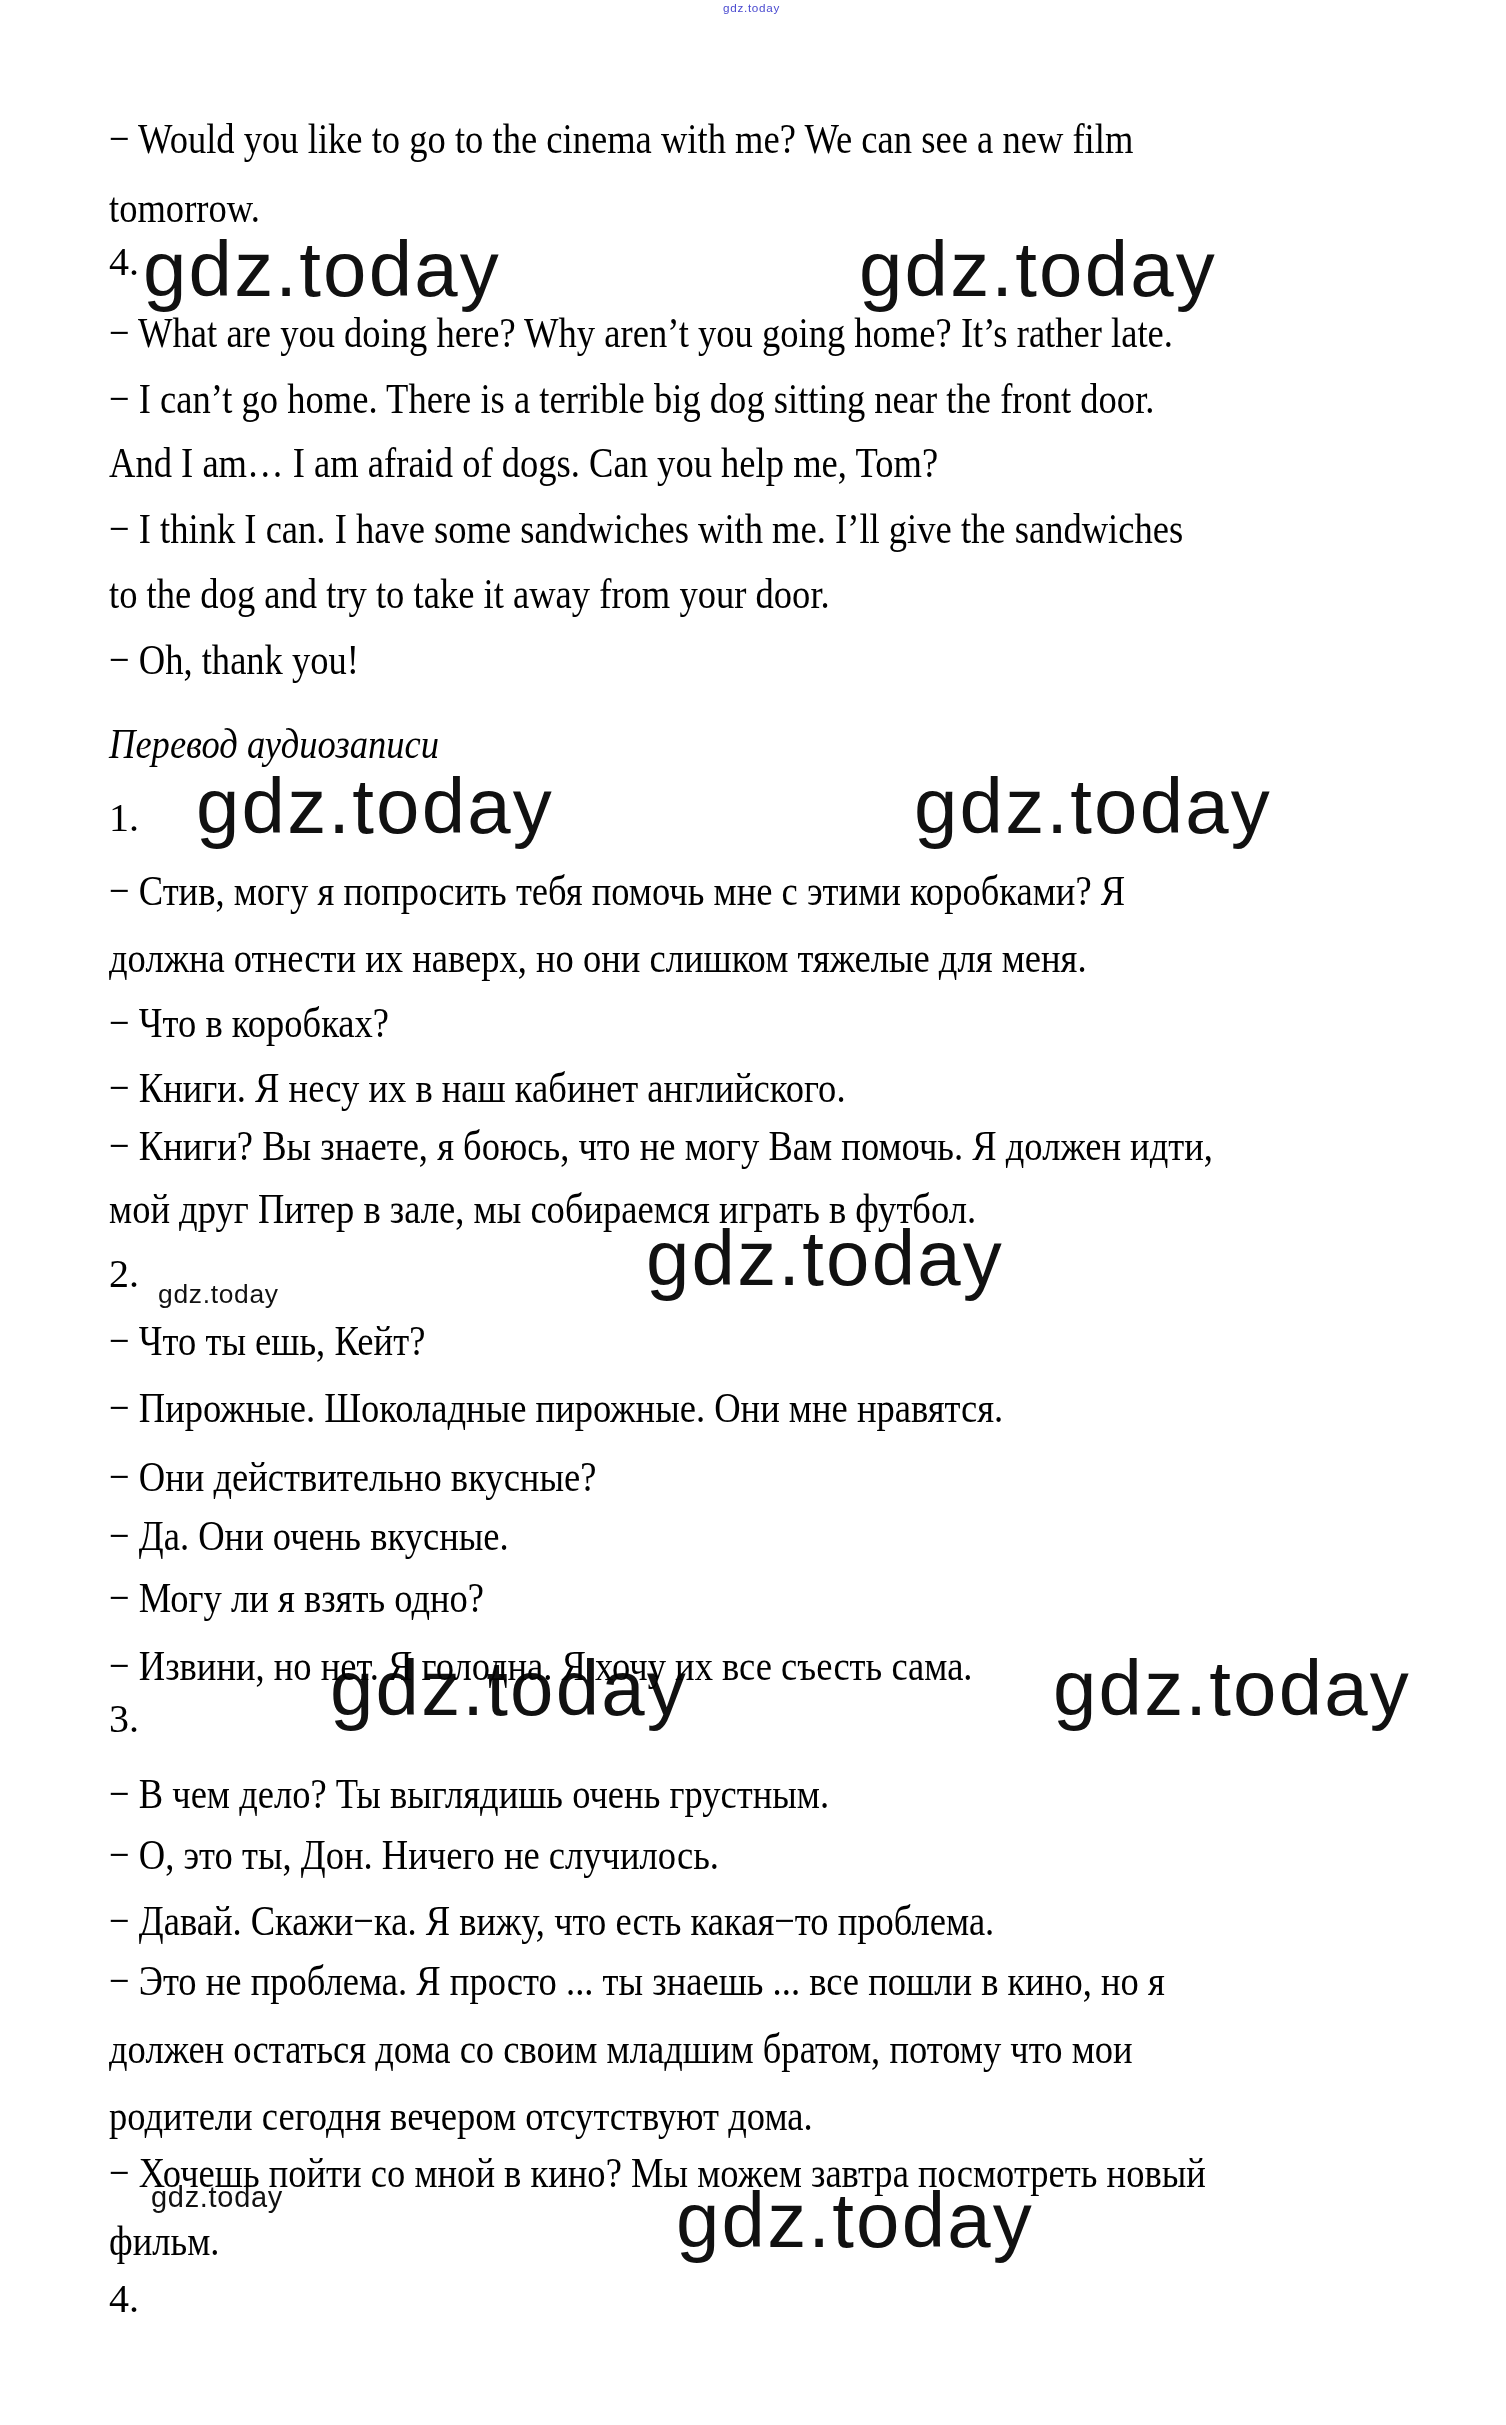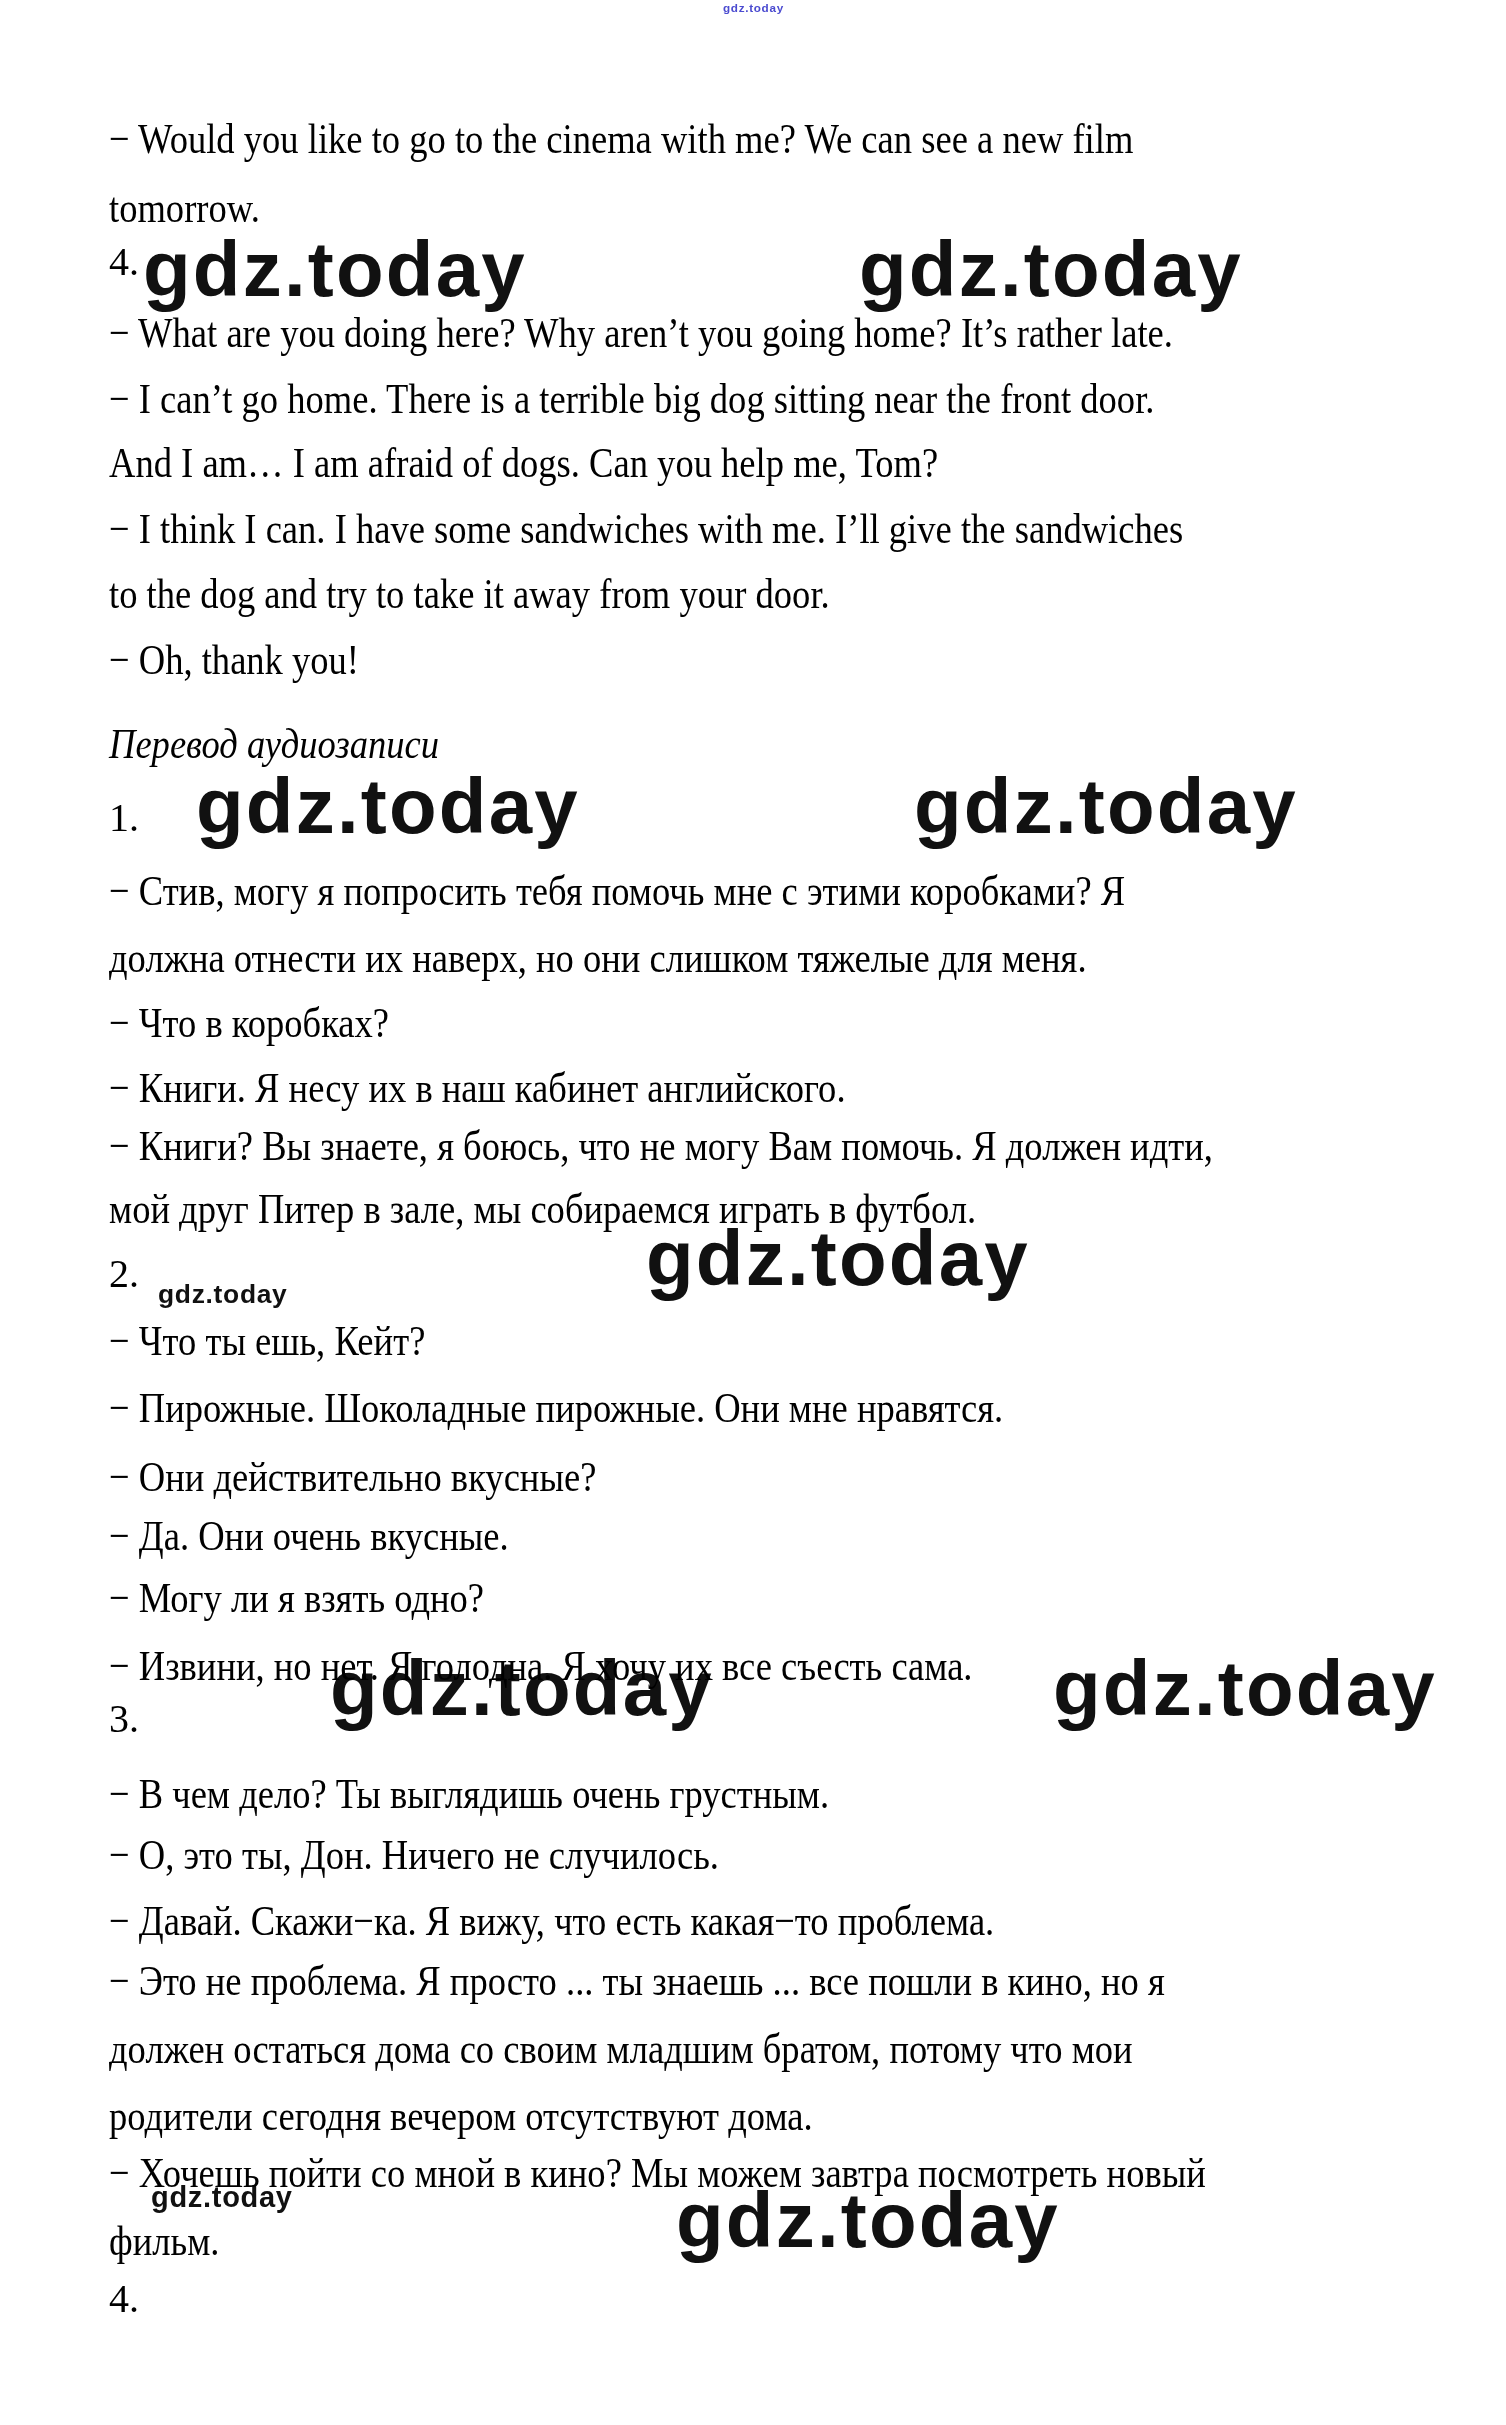--- a/index.html
+++ b/index.html
@@ -32,21 +32,21 @@
   .marker {
     position: absolute;
     left: 109px;
     font-size: 40px;
     line-height: 1;
     color: #000000;
   }
   .wm {
     position: absolute;
     font-family: "Liberation Sans", sans-serif;
-    font-weight: 700;
+    font-weight: 400;
     line-height: 1;
     white-space: nowrap;
     color: #111111;
   }
   .wm-big {
     font-size: 78px;
     letter-spacing: 2.2px;
   }
   .wm-small {
     font-size: 26.4px;

